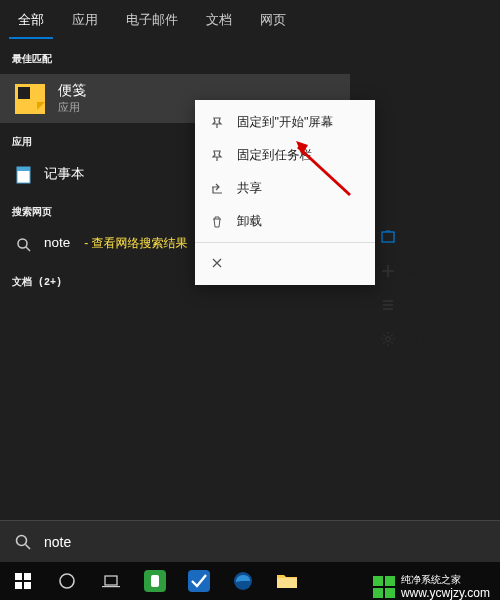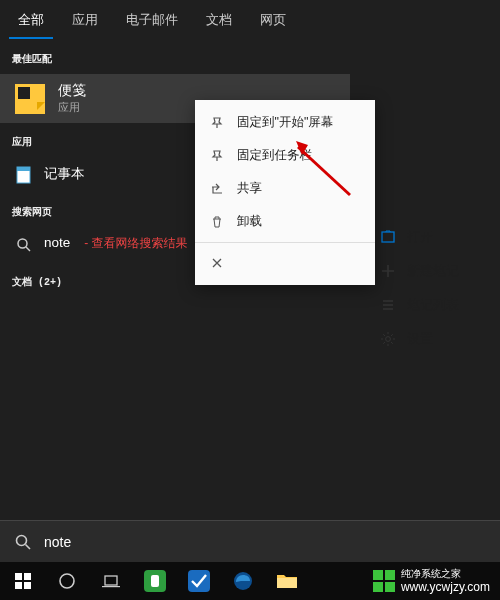--- a/index.html
+++ b/index.html
@@ -16,36 +16,36 @@
     .result-item { display: flex; align-items: flex-end; padding: 8px 14px; gap: 12px; cursor: pointer; }
     .result-item.highlighted { background: #3a3a3a; }
     .result-icon { width: 32px; height: 32px; display: flex; align-items: center; justify-content: center; flex-shrink: 0; }
     .result-text { display: flex; flex-direction: column; }
     .result-title { font-size: 14px; color: #fff; }
     .result-sub { font-size: 11px; color: #aaa; }
     
     .item-small { display: flex; padding: 8px 14px; gap: 10px; cursor: pointer; }
     .item-small-icon { width: 20px; height: 20px; display: flex; align-items: center; justify-content: center; }
     .item-small-text { font-size: 13.5px; color: #fff; }
-    .item-small-sub { font-size: 12px; color: #ef4444; margin-left: 4px; }
+    .item-small-sub { font-size: 12px; color: #fde047; margin-left: 4px; }
     
     .context-menu { position: absolute; top: 100px; left: 195px; width: 180px; background: #fafafa; color: #222; box-shadow: 0 4px 16px rgba(0,0,0,0.4); padding: 6px 0; z-index: 100; }
     .ctx-item { display: flex; align-items: center; padding: 8px 14px; gap: 12px; font-size: 12.5px; cursor: pointer; }
     .ctx-icon { width: 16px; height: 16px; display: flex; align-items: center; justify-content: center; color: #555; }
     .ctx-divider { height: 1px; background: #ddd; margin: 4px 0; }
     
     .right-panel { position: absolute; top: 220px; left: 375px; width: 120px; color: #333; }
     .rp-item { display: flex; align-items: center; gap: 10px; padding: 8px 4px; font-size: 13px; cursor: pointer; color: #1f1f1f; }
     .rp-icon { width: 18px; height: 18px; display: flex; align-items: center; justify-content: center; color: #333; }
     
     .search-box { position: absolute; bottom: 38px; left: 0; width: 500px; height: 42px; background: #2b2b2b; display: flex; align-items: center; padding: 0 14px; gap: 12px; border-top: 1px solid #444; }
     .search-box input { background: transparent; border: 0; color: #fff; font-size: 14px; outline: none; flex: 1; }
     .search-box input::placeholder { color: #888; }
     
-    .taskbar { position: absolute; bottom: 0; left: 0; width: 500px; height: 38px; background: #0c0c0c; display: flex; align-items: center; justify-content: space-between; }
+    .taskbar { position: absolute; bottom: 0; left: 0; width: 500px; height: 38px; background: #0c0c0c; display: flex; align-items: flex-end; justify-content: space-between; }
     .taskbar-left { display: flex; align-items: center; gap: 2px; padding-left: 2px; }
     .tb-item { width: 42px; height: 38px; display: flex; align-items: center; justify-content: center; cursor: pointer; }
     .watermark { display: flex; align-items: center; gap: 6px; padding-right: 10px; }
     .wm-text { font-size: 10px; color: #fff; line-height: 1.2; }
     
     .arrow-annotation { position: absolute; top: 135px; left: 290px; z-index: 200; pointer-events: none; }
     
     svg { display: block; }
   </style>
 </head>

